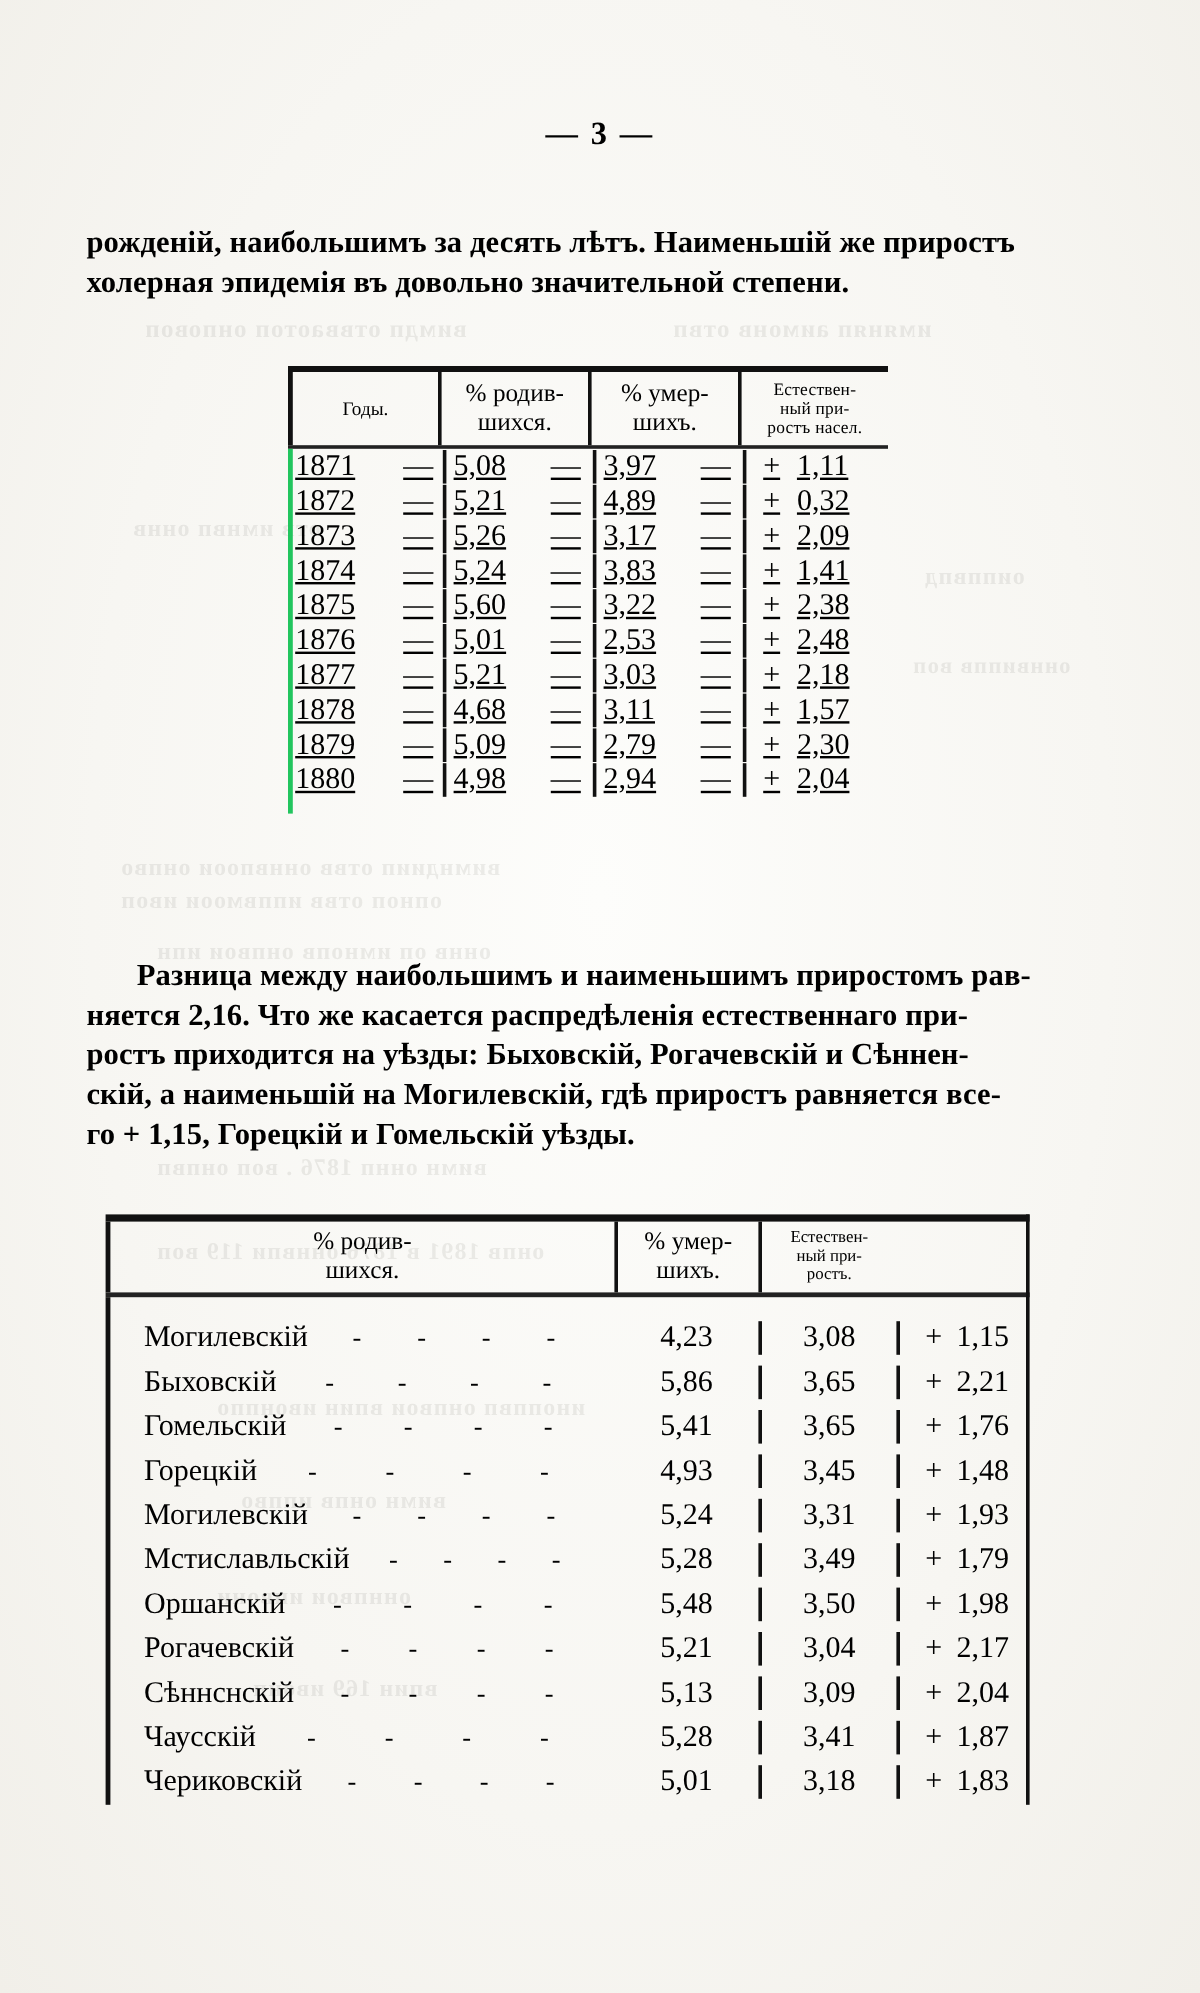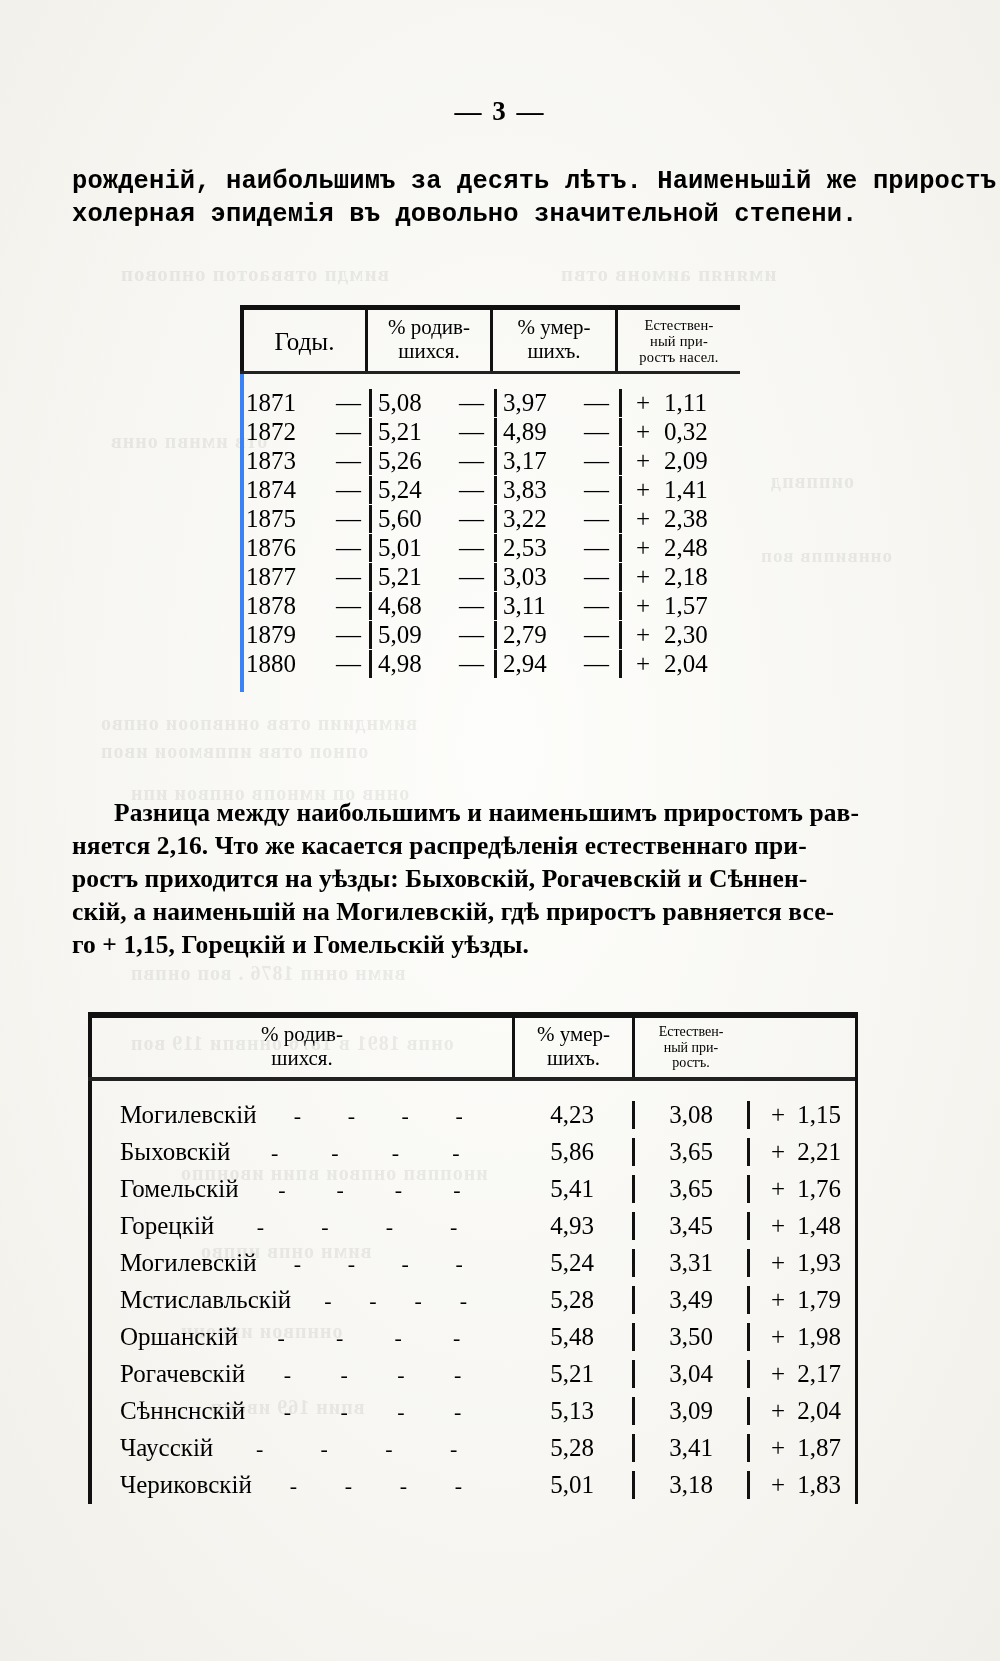--- a/index.html
+++ b/index.html
@@ -65,21 +65,21 @@
   .para .line {
     display: block;
     white-space: nowrap;
   }
   .para .line.stretch {
     display: flex;
     justify-content: space-between;
   }
   .para .line.stretch > span { display: inline-block; }
 
-  #para1 { margin-top: 38px; font-family: Liberation Mono, monospace; }
+  #para1 { margin-top: 58px; }
 
   
   .tbl-wrap { position: absolute; }
 
   
   .rule-heavy { background: #111; }
   .rule-thin  { background: #222; }
 
   
   #table1 {
@@ -94,31 +94,31 @@
     grid-template-columns: 125px 125px 125px 125px;
   }
   #table1 .hd {
     text-align: center;
     font-size: 21px;
     line-height: 24px;
     padding: 5px 2px 6px;
     border-left: 3px solid #111;
   }
   #table1 .hd:first-child { border-left: 4px solid #111; }
-  #table1 .hd.years { font-size: 25px; padding-top: 20px; }
+  #table1 .hd.years { font-size: 16px; padding-top: 20px; }
   #table1 .hd.small {
     font-size: 14.5px;
     line-height: 16px;
     padding-top: 7px;
     letter-spacing: 0.2px;
   }
   #table1 .body-rows {
-    border-left: 4px solid #3b82f6;
-    padding-top: 14px;
+    border-left: 4px solid #22c55e;
     padding-bottom: 14px;
+    text-decoration: underline;
   }
   #table1 .row {
     display: grid;
     grid-template-columns: 125px 125px 125px 125px;
     height: 29px;
     align-items: center;
   }
   #table1 .c-year {
     font-size: 25px;
     display: flex;

